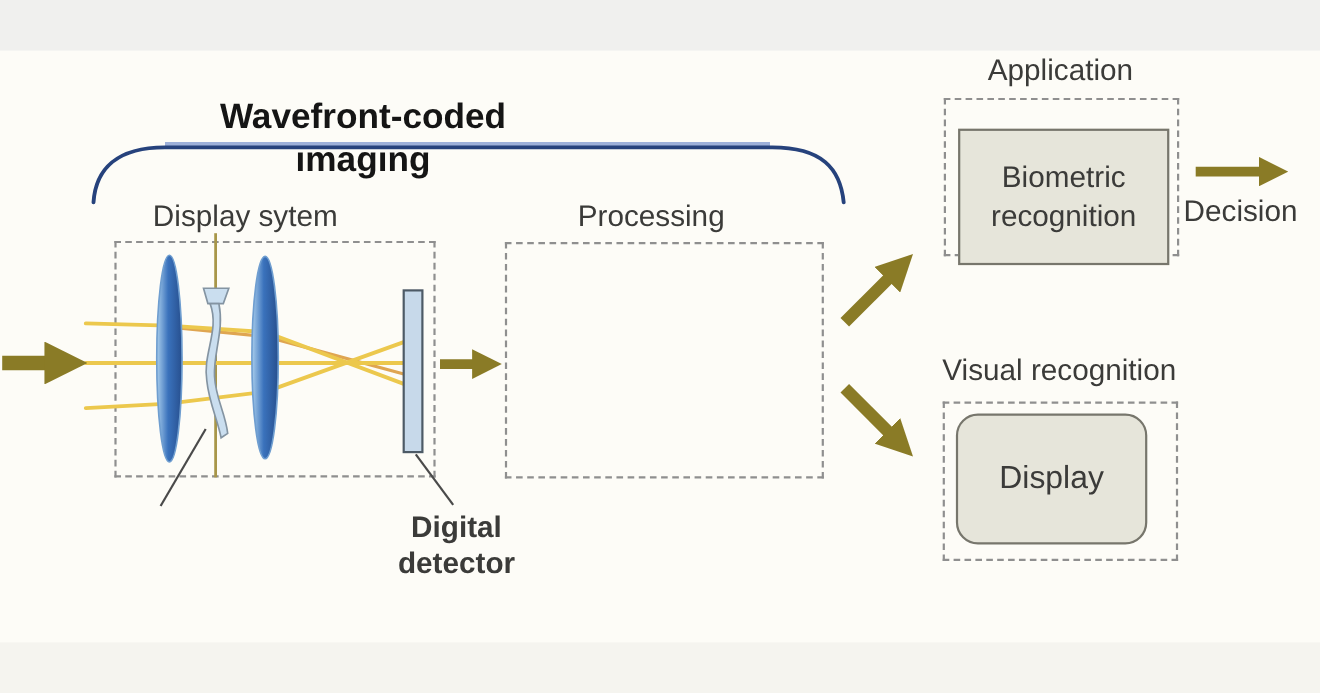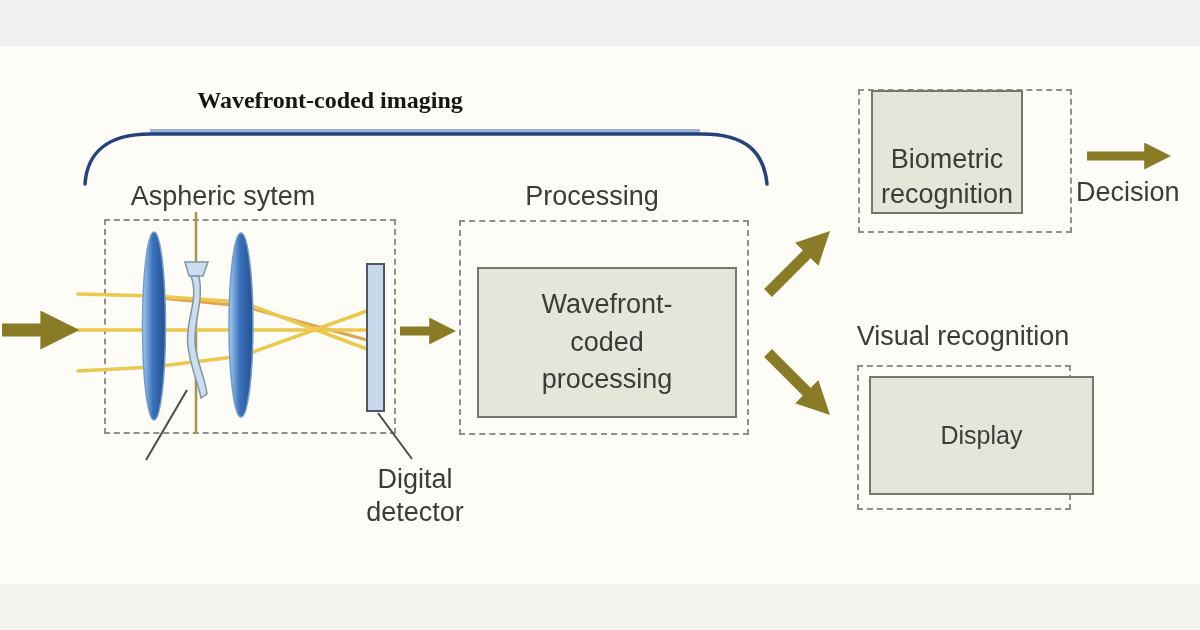--- a/index.html
+++ b/index.html
@@ -7,41 +7,41 @@
     position:relative; width:1200px; height:630px; overflow:hidden;
     background:var(--bg); font-family:"Liberation Sans", sans-serif;
   }
   .stage * { box-sizing:border-box; }
   .band { position:absolute; left:0; width:1200px; }
   .band.top { top:0; height:46px; background:var(--band_top); }
   .band.bottom { top:584px; height:46px; background:var(--band_bottom); }
 
   .txt { position:absolute; color:var(--text_dark); font-size:27px;
          text-align:center; white-space:pre-line; line-height:1.22; }
-  .title { left:160px; top:86px; width:340px; font-weight:bold; color:var(--text_title); font-size:24px;font-family:Liberation Serif, serif; }
+  .title { left:160px; top:86px; width:340px; font-weight:bold; color:var(--text_title); font-size:32px; }
   .lbl-optical    { left:98px;  top:180px; width:250px; }
   .lbl-processing { left:467px; top:180px; width:250px; }
   .lbl-application{ left:856px; top:48px;  width:216px; }
   .lbl-visual     { left:838px; top:320px; width:250px; }
   .lbl-decision   { left:1076px; top:176px; width:130px; text-align:left; }
   .ann-aspheric   { left:22px;  top:463px; width:245px; }
-  .ann-detector   { left:350px; top:463px; width:130px; }
+  .ann-detector   { left:350px; top:463px; width:130px;font-weight:bold; }
 
   .dash-box { position:absolute; border:2px dashed var(--dash_border); }
   .db-optical    { left:104px; top:219px; width:292px; height:215px; }
   .db-processing { left:459px; top:220px; width:290px; height:215px; }
   .db-application{ left:858px; top:89px;  width:214px; height:144px; }
   .db-display    { left:857px; top:365px; width:214px; height:145px; }
 
   .solid-box { position:absolute; background:var(--box_fill); border:2px solid var(--box_border);
                display:flex; align-items:center; justify-content:center; text-align:center;
                color:var(--text_dark); font-size:27px; line-height:1.4; white-space:pre-line; }
   .sb-processing { left:477px; top:267px; width:260px; height:151px; }
-  .sb-biometric  { left:871px; top:90px;  width:152px; height:124px; line-height:1.3;align-items:flex-end; }
-  .sb-display    { left:869px; top:376px; width:225px; height:119px; font-size:25px; }
+  .sb-biometric  { left:871px; top:117px;  width:192px; height:124px; line-height:1.3; }
+  .sb-display    { left:869px; top:376px; width:174px; height:119px; font-size:29px;border-radius:20px; }
 
   svg.overlay { position:absolute; left:0; top:0; pointer-events:none; }
   .bracket   { fill:none; stroke:var(--bracket); stroke-width:3.5; stroke-linecap:round; }
   .bracket-hl{ fill:none; stroke:var(--bracket_hl); stroke-width:4; }
   .arrow     { stroke:var(--arrow); }
   .arrow-head{ fill:var(--arrow); }
   .ray       { fill:none; stroke:var(--ray); stroke-width:3.5; stroke-linejoin:round; stroke-linecap:round; }
   .ray-orange{ fill:none; stroke:var(--ray_orange); stroke-width:3; stroke-linejoin:round; }
   .axis      { stroke:var(--axis_olive); stroke-width:2.5; }
   .lens      { fill:url(#lensGrad); stroke:var(--lens_stroke); stroke-width:1.5; }
@@ -53,35 +53,31 @@
 </head>
 <body>
 
 <div class="stage">
 
   <div class="band top"></div>
   <div class="band bottom"></div>
 
   <div class="txt title">Wavefront-coded imaging</div>
 
-  <div class="txt lbl-optical">Aspheric sytem</div>
+  <div class="txt lbl-optical">Display sytem</div>
   <div class="txt lbl-processing">Processing</div>
+  <div class="txt lbl-application">Application</div>
   <div class="txt lbl-visual">Visual recognition</div>
   <div class="txt lbl-decision">Decision</div>
 
   <div class="dash-box db-optical"></div>
   <div class="dash-box db-processing"></div>
   <div class="dash-box db-application"></div>
   <div class="dash-box db-display"></div>
 
-  <div class="solid-box sb-processing">
-    <span>Wavefront-
-coded
-processing</span>
-  </div>
   <div class="solid-box sb-biometric">
     <span>Biometric
 recognition</span>
   </div>
   <div class="solid-box sb-display">
     <span>Display</span>
   </div>
 
   <div class="txt ann-detector">Digital
 detector</div>

